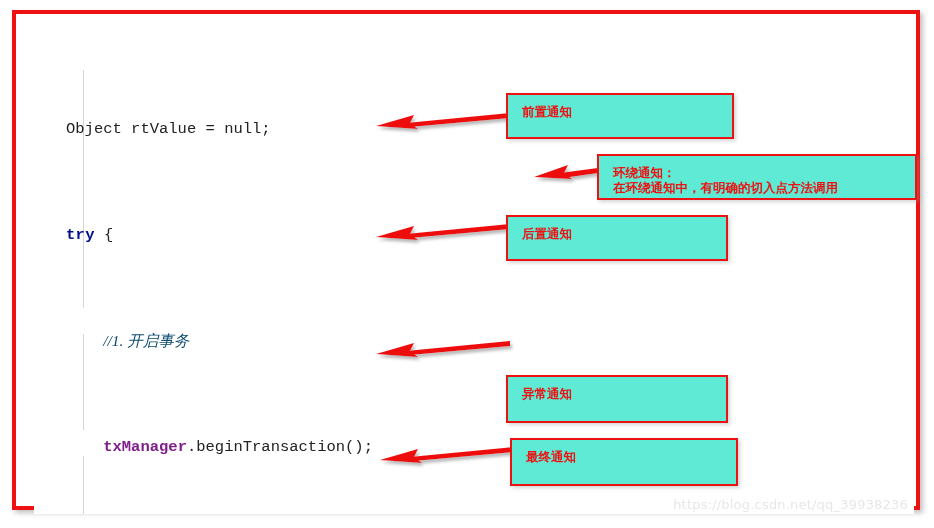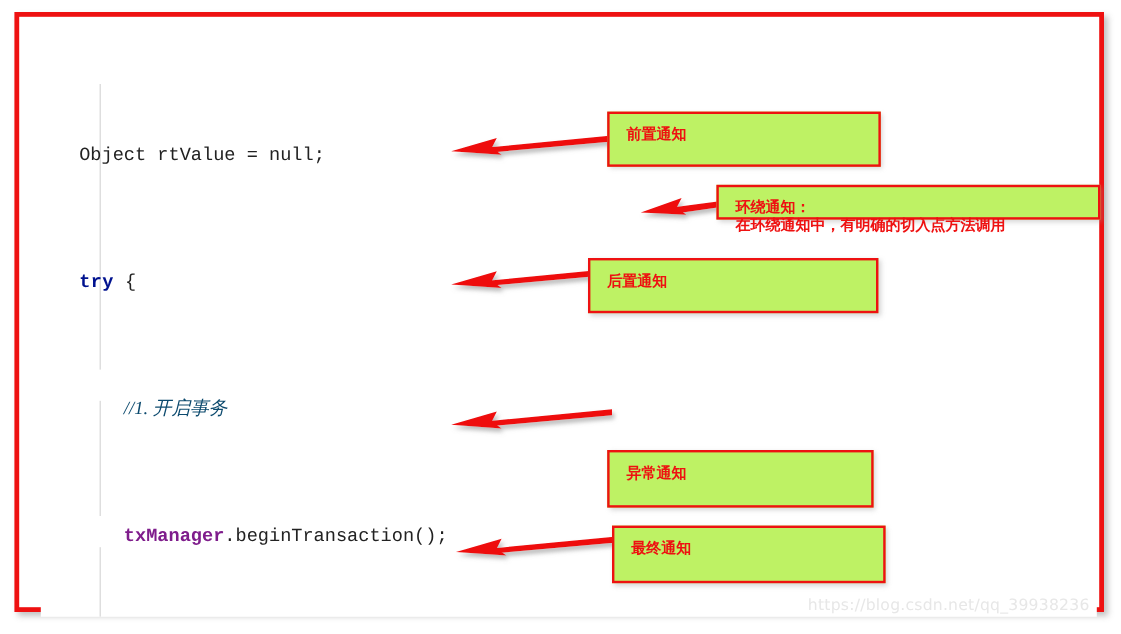--- a/index.html
+++ b/index.html
@@ -88,39 +88,39 @@
   #guide-finally {
     left: 49px;
     top: 428px;
     height: 58px;
   }
 
   
   .callout {
     position: absolute;
     border: 2.5px solid #ee1111;
-    background: #bef264;
+    background: #5eead4;
     box-sizing: border-box;
     box-shadow: 2px 2px 4px rgba(150,150,150,0.4);
   }
   .callout-text {
     position: absolute;
     left: 14px;
     top: 9px;
     color: #ee1111;
     font-family: "DejaVu Sans", "Liberation Sans", sans-serif;
     font-weight: bold;
     font-size: 12.5px;
     line-height: 15px;
     white-space: pre-line;
   }
 
   #callout-before   { left: 490px; top: 79px;  width: 228px; height: 46px; }
-  #callout-around   { left: 581px; top: 140px; width: 320px; height: 29px; }
-  #callout-after    { left: 474px; top: 201px; width: 242px; height: 46px; }
+  #callout-around   { left: 581px; top: 140px; width: 320px; height: 46px; }
+  #callout-after    { left: 490px; top: 201px; width: 222px; height: 46px; }
   #callout-throwing { left: 490px; top: 317px; width: 222px; height: 48px; margin-top: 44px; }
   #callout-finally  { left: 494px; top: 424px; width: 228px; height: 48px; }
 
   
   .arrow-svg {
     position: absolute;
     overflow: visible;
     pointer-events: none;
   }
 

